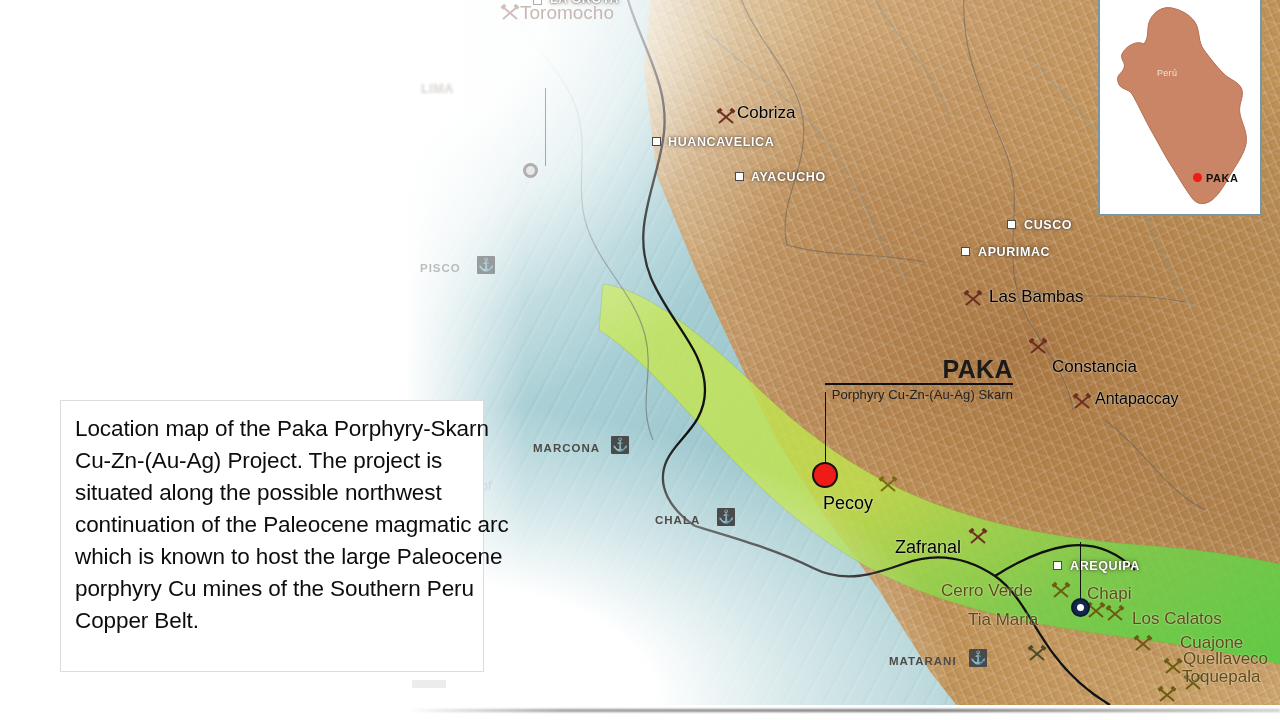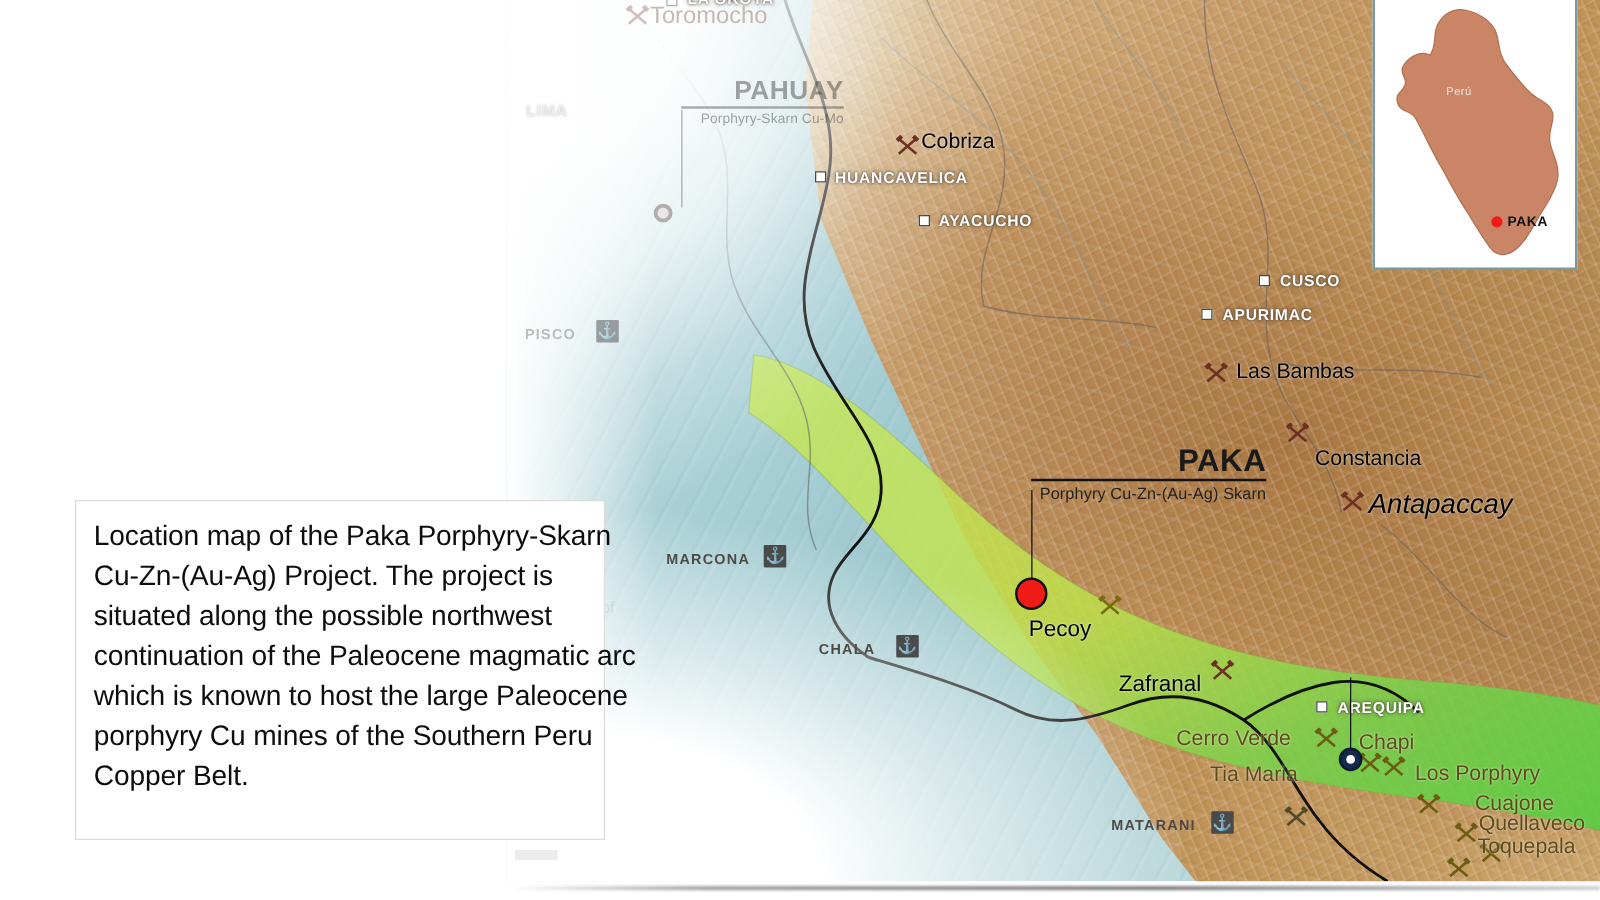--- a/index.html
+++ b/index.html
@@ -577,48 +577,43 @@
     <div class="city-box" style="left:556px; top:257px;"></div>
     <span class="lbl city-label" style="left:573px; top:255px;">APURIMAC</span>
 
     <div class="city-box" style="left:648px; top:571px;"></div>
     <span class="lbl city-label" style="left:665px; top:569px;">AREQUIPA</span>
 
     <span class="lbl mine-label faded" style="left:115px; top:12px; font-size:19px;">Toromocho</span>
     <span class="lbl mine-label" style="left:332px; top:113px; font-size:17px;">Cobriza</span>
     <span class="lbl mine-label" style="left:584px; top:297px; font-size:17px;">Las Bambas</span>
     <span class="lbl mine-label" style="left:647px; top:346px; font-size:17px;margin-top:21px;">Constancia</span>
-    <span class="lbl mine-label" style="left:690px; top:400px; font-size:22px;font-style:italic;">Antapaccay</span>
+    <span class="lbl mine-label" style="left:690px; top:400px; font-size:16px;">Antapaccay</span>
     <span class="lbl mine-label" style="left:418px; top:503px; font-size:18px;">Pecoy</span>
     <span class="lbl mine-label" style="left:490px; top:547px; font-size:18px;">Zafranal</span>
     <span class="lbl mine-label green-bg" style="left:536px; top:591px; font-size:17px;">Cerro Verde</span>
     <span class="lbl mine-label green-bg" style="left:563px; top:620px; font-size:17px;">Tia Maria</span>
     <span class="lbl mine-label green-bg" style="left:682px; top:594px; font-size:17px;">Chapi</span>
-    <span class="lbl mine-label green-bg" style="left:727px; top:619px; font-size:17px;">Los Porphyry</span>
+    <span class="lbl mine-label green-bg" style="left:727px; top:619px; font-size:17px;">Los Calatos</span>
     <span class="lbl mine-label green-bg" style="left:775px; top:643px; font-size:17px;">Cuajone</span>
     <span class="lbl mine-label green-bg" style="left:778px; top:659px; font-size:17px;">Quellaveco</span>
     <span class="lbl mine-label green-bg" style="left:777px; top:677px; font-size:17px;">Toquepala</span>
 
     <span class="lbl port-label faded" style="left:15px; top:272px;">PISCO</span>
     <div class="port-icon faded" style="left:72px; top:266px;">⚓</div>
 
     <span class="lbl port-label" style="left:128px; top:452px;">MARCONA</span>
     <div class="port-icon" style="left:206px; top:446px;">⚓</div>
 
     <span class="lbl port-label" style="left:250px; top:524px;">CHALA</span>
     <div class="port-icon" style="left:312px; top:518px;">⚓</div>
 
     <span class="lbl port-label" style="left:484px; top:665px;">MATARANI</span>
     <div class="port-icon" style="left:564px; top:659px;">⚓</div>
 
-    <div class="callout faded" style="left:140px; top:72px; width:130px;">
-      <div class="callout-title">PAHUAY</div>
-      <div class="callout-rule"></div>
-      <div class="callout-sub">Porphyry-Skarn Cu-Mo</div>
-    </div>
     <div class="leader faded" style="left:140px; top:98px; height:78px;"></div>
     <div class="marker-open" style="left:118px; top:173px;"></div>
 
     <div class="callout big" style="left:420px; top:366px; width:188px;">
       <div class="callout-title">PAKA</div>
       <div class="callout-rule"></div>
       <div class="callout-sub">Porphyry Cu-Zn-(Au-Ag) Skarn</div>
     </div>
     <div class="leader" style="left:420px; top:402px; height:72px;"></div>
     <div class="marker-red" style="left:407px; top:472px;"></div>

